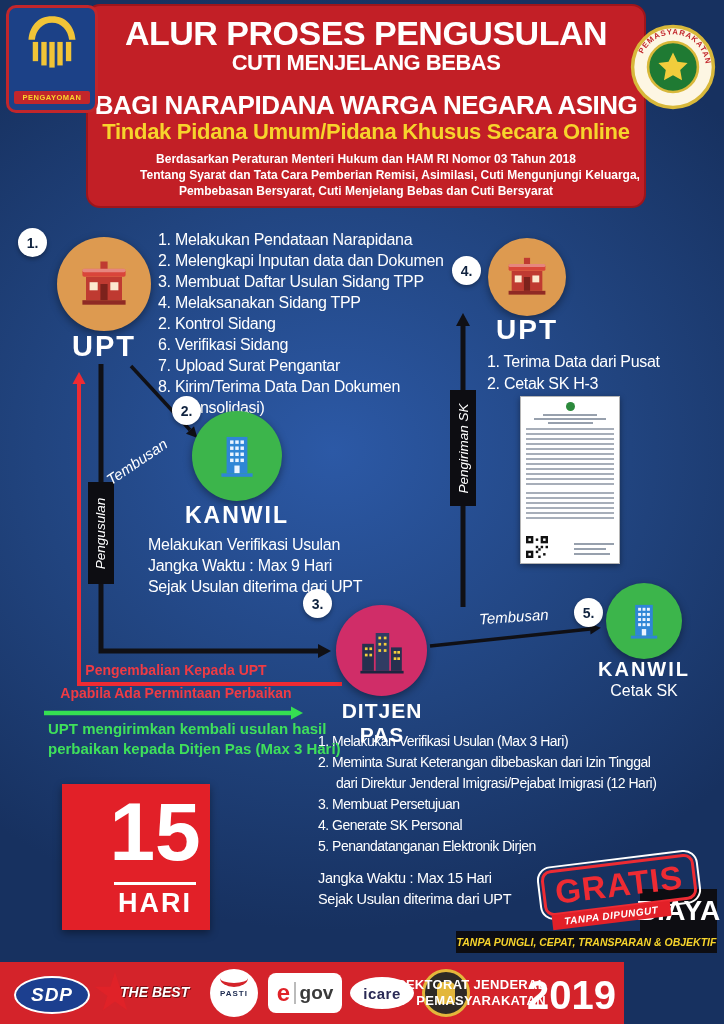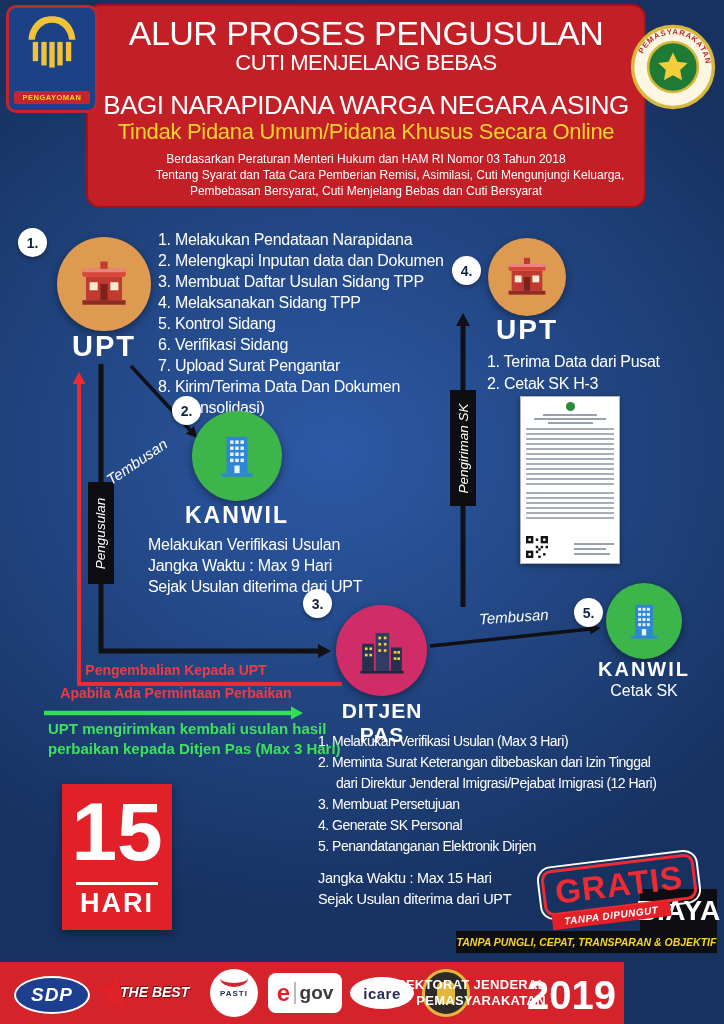--- a/index.html
+++ b/index.html
@@ -4,21 +4,21 @@
 <style>
   html,body{margin:0;padding:0;}
   body{width:724px;height:1024px;overflow:hidden;font-family:"Liberation Sans",sans-serif;background:#173160;}
   #poster{position:relative;width:724px;height:1024px;overflow:hidden;
     background:radial-gradient(ellipse 540px 480px at 46% 44%, #2c59a6 0%, #21447f 55%, #173160 100%);}
   .abs{position:absolute;}
 
   
   .header-panel{position:absolute;left:86px;top:4px;width:556px;height:200px;background:#c21f26;
     border:2px solid #9d151b;border-radius:14px;}
-  .header-panel > div{position:absolute;width:100%;text-align:center;color:#fff;font-weight:400;}
+  .header-panel > div{position:absolute;width:100%;text-align:center;color:#fff;font-weight:700;}
   .t1{top:8px;font-size:34px;letter-spacing:-0.5px;}
   .t2{top:44px;font-size:22px;letter-spacing:-0.5px;}
   .t3{top:84px;font-size:26px;letter-spacing:-0.5px;}
   .t4{top:113px;font-size:22px;color:#f7d42c !important;letter-spacing:-0.3px;}
   .s1{top:146px;font-size:12px;}
   .s2{top:162px;font-size:12px;margin-left:24px;}
   .s3{top:178px;font-size:12px;}
   .t4c{color:#f7d42c;}
   .logo-left{position:absolute;left:6px;top:5px;width:86px;height:102px;background:#1c4187;
     border:3px solid #c2262b;border-radius:10px;}
@@ -52,21 +52,21 @@
   .alabel{position:absolute;color:#fff;font-style:italic;font-size:15px;}
   .vlabel{position:absolute;background:#0d0d12;color:#fff;display:flex;align-items:center;justify-content:center;}
   .vlabel span{transform:rotate(-90deg);white-space:nowrap;font-style:italic;font-size:13.5px;}
 
   .note{position:absolute;font-weight:700;}
   .note-red{left:36px;width:280px;text-align:center;color:#ef3b44;font-size:14px;}
   .note-green{left:48px;width:300px;color:#3fe05b;font-size:15px;line-height:20px;}
 
   
   .hari-box{position:absolute;left:62px;top:784px;width:110px;height:146px;background:#e22028;
-    box-shadow:0 3px 8px rgba(0,0,0,0.4);display:flex;flex-direction:column;align-items:center;}
+    box-shadow:0 3px 8px rgba(0,0,0,0.4);display:flex;flex-direction:column;align-items:center;padding-left:38px;}
   .hari-num{color:#fff;font-weight:700;font-size:82px;line-height:96px;}
   .hari-line{width:82px;height:3px;background:#fff;margin:2px 0 3px;}
   .hari-unit{color:#fff;font-weight:700;font-size:27px;letter-spacing:2px;}
 
   
   .doc{position:absolute;left:520px;top:396px;width:100px;height:168px;background:#fff;
     border:1px solid #b5b5b5;box-shadow:0 2px 6px rgba(0,0,0,0.4);padding:5px 4px;box-sizing:border-box;}
   .doc-logo{width:9px;height:9px;border-radius:50%;background:#2c8a3c;margin:0 auto 3px;}
   .hline{height:2px;background:#97a0ad;margin:2px auto;}
   .para{margin:4px 1px 0;background:repeating-linear-gradient(to bottom,#a7aeb9 0 2px,transparent 2px 5px);}
@@ -197,21 +197,21 @@
       <rect x="26" y="30" width="8" height="18" fill="#7c221c"></rect>
       <rect x="6" y="48" width="48" height="5" fill="#8f2a24"></rect>
     </svg>
   </div>
   <div class="node-label" style="left:57px;top:330px;width:94px;font-size:29px;letter-spacing:2px;">UPT</div>
   <div class="tasks tasks-upt1">
       <div class="li">1. Melakukan Pendataan Narapidana</div>
       <div class="li">2. Melengkapi Inputan data dan Dokumen</div>
       <div class="li">3. Membuat Daftar Usulan Sidang TPP</div>
       <div class="li">4. Melaksanakan Sidang TPP</div>
-      <div class="li">5. Kontrol Sidang</div>
+      <div class="li">2. Kontrol Sidang</div>
       <div class="li">6. Verifikasi Sidang</div>
       <div class="li">7. Upload Surat Pengantar</div>
       <div class="li">8. Kirim/Terima Data Dan Dokumen</div>
       <div class="li">(Konsolidasi)</div>
     </div>
 
   <div class="stepnum" style="left:172px;top:396px;">2.</div>
   <div class="node n-green" style="left:192px;top:411px;width:90px;height:90px;">
     <svg viewBox="0 0 60 60" width="52" height="52">
       <rect x="18" y="8" width="24" height="42" fill="#2f86d6"></rect>

